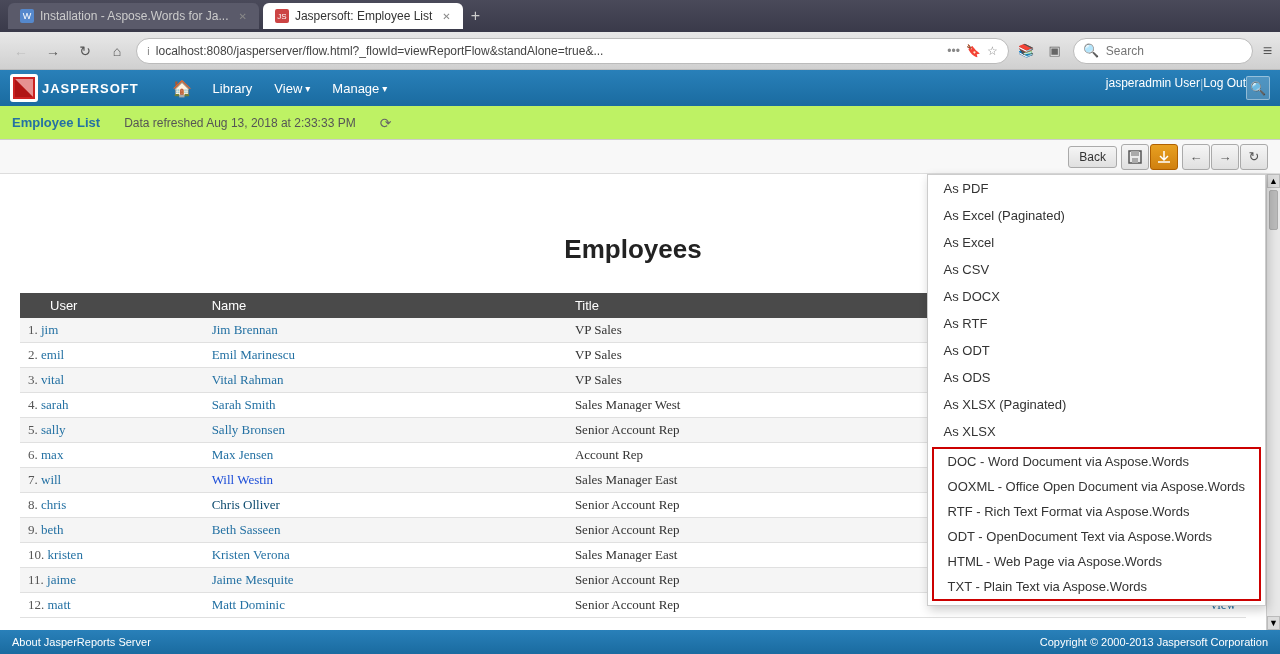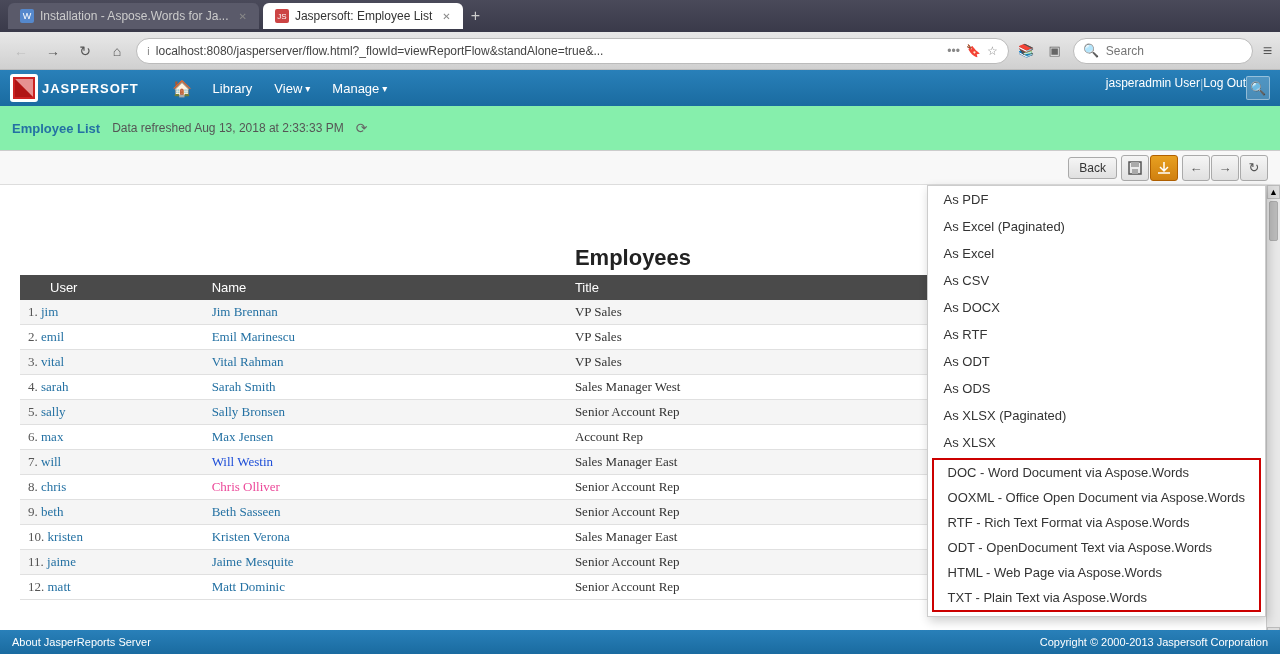--- a/index.html
+++ b/index.html
@@ -108,27 +108,27 @@
     .nav-item { color: #fff; font-size: 13px; cursor: pointer; padding: 4px 10px; display: flex; align-items: center; gap: 3px; }
     .nav-dropdown-arrow { font-size: 10px; }
     .header-right { display: flex; gap: 0; }
     .user-info { color: #fff; font-size: 12px; }
     .pipe { color: rgba(255,255,255,0.5); }
     .logout-link { color: #fff; font-size: 12px; cursor: pointer; }
     .header-search { width: 24px; height: 24px; background: rgba(255,255,255,0.2); border: 1px solid rgba(255,255,255,0.4); display: flex; align-items: center; justify-content: center; color: #fff; cursor: pointer; border-radius: 2px; }
 
     
     .report-toolbar-bar {
-      background: #86efac;
+      background: #bef264;
       border-bottom: 1px solid #ccc;
-      height: 45px;
+      height: 34px;
       display: flex;
       align-items: center;
       padding: 0 12px;
-      gap: 12px;
+      gap: 24px;
     }
     .breadcrumb-title { color: #2471a3; font-size: 13px; font-weight: bold; cursor: pointer; }
     .refresh-info { color: #555; font-size: 12px; }
     .refresh-icon { color: #666; font-size: 14px; cursor: pointer; }
 
     
     .report-actions {
       background: #f8f8f8;
       border-bottom: 1px solid #ddd;
       height: 34px;
@@ -182,26 +182,26 @@
       width: 14px;
       background: #f0f0f0;
       border-left: 1px solid #ccc;
       display: flex;
       flex-direction: column;
     }
     .scroll-arrow { height: 14px; background: #ddd; border: 1px solid #bbb; display: flex; align-items: center; justify-content: center; font-size: 9px; cursor: pointer; }
     .scroll-track { flex: 1; background: #e8e8e8; }
     .scroll-thumb { height: 40px; background: #bbb; border: 1px solid #aaa; border-radius: 2px; margin: 2px; }
     .report-title {
-      font-size: 22px;
+      font-size: 26px;
       font-weight: bold;
       color: #222;
       clear: both;
       text-align: center;
-      margin-bottom: 4px;
+      margin-bottom: 28px;
     }
 
     .employee-table {
       width: 100%;
       border-collapse: collapse;
       font-size: 13px;
     }
     .employee-table thead tr {
       background: #4a4a4a;
       color: #fff;
@@ -472,21 +472,21 @@
     <td class="view-link">view</td>
   </tr>
           <tr>
     <td class="num" style="padding-left:8px">7. <a style="color:#2471a3;text-decoration:none">will</a></td>
     <td class="name-link" style="color:#1d4ed8">Will Westin</td>
     <td>Sales Manager East</td>
     <td class="view-link">view</td>
   </tr>
           <tr>
     <td class="num" style="padding-left:8px">8. <a style="color:#2471a3;text-decoration:none">chris</a></td>
-    <td class="name-link" style="color:#ec4899">Chris Olliver</td>
+    <td class="name-link" style="color:#0c4a6e">Chris Olliver</td>
     <td>Senior Account Rep</td>
     <td class="view-link">view</td>
   </tr>
           <tr>
     <td class="num" style="padding-left:8px">9. <a style="color:#2471a3;text-decoration:none">beth</a></td>
     <td class="name-link" style="color:#2471a3">Beth Sasseen</td>
     <td>Senior Account Rep</td>
     <td class="view-link">view</td>
   </tr>
           <tr>

